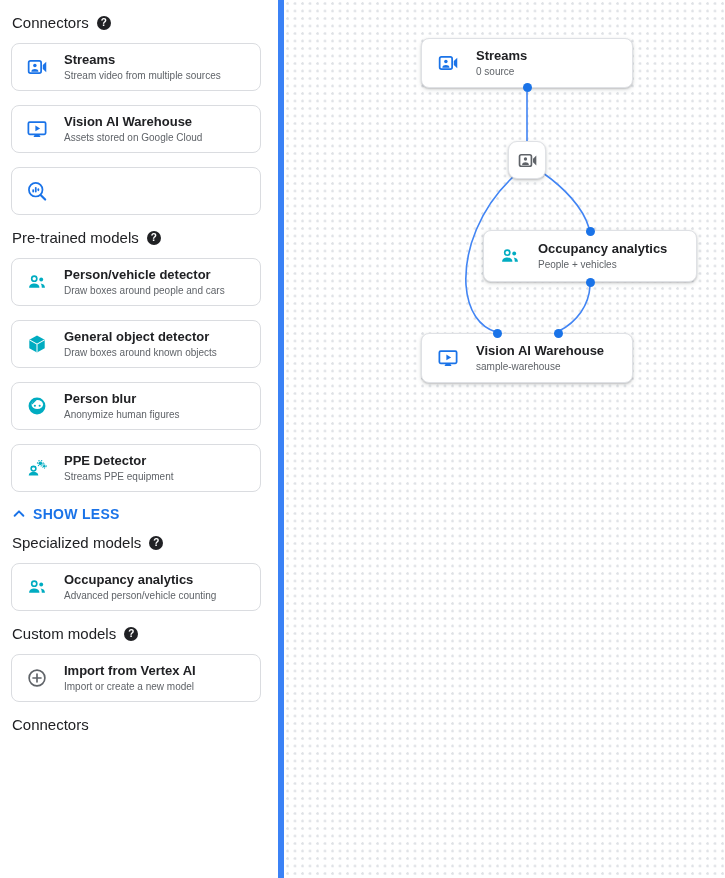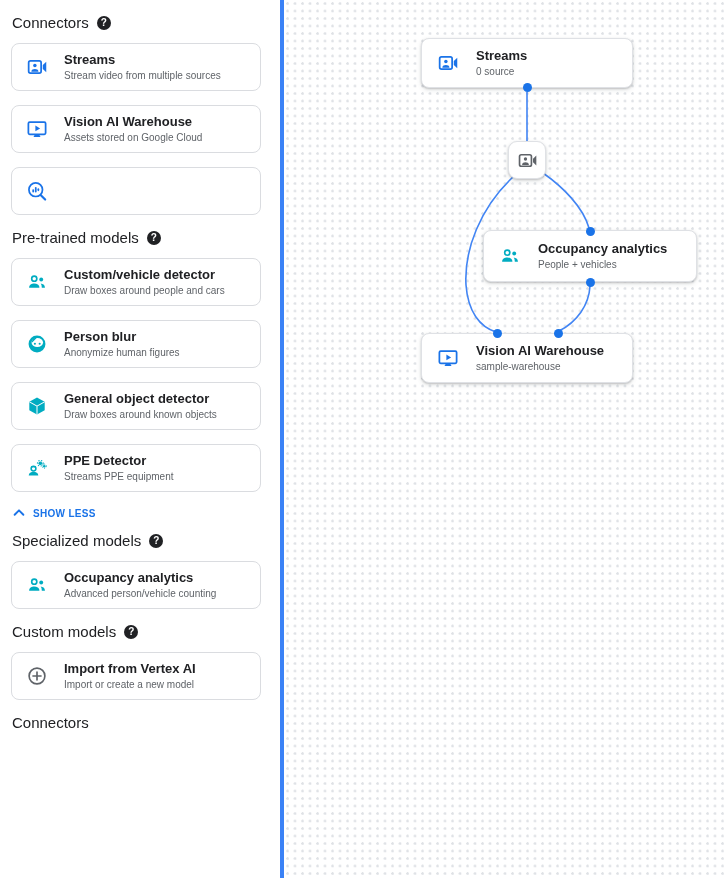--- a/index.html
+++ b/index.html
@@ -6,21 +6,21 @@
   html,body { width:725px; height:878px; }
   body {
     font-family:"Liberation Sans", sans-serif;
     background:#fff; color:#202124;
     display:flex; overflow:hidden;
   }
 
   
   .sidebar {
     width:284px; min-width:284px; height:878px;
-    background:#fff; border-right:4px solid #3b82f6;
+    background:#fff; border-right:6px solid #3b82f6;
     padding:2px 21px 14px 11px; overflow:hidden;
   }
   .section-title {
     display:flex; align-items:center; gap:8px;
     font-size:15px; line-height:17px; color:#202124;
     margin:12px 0 12px 1px; font-weight:400;
   }
   .help {
     width:14px; height:14px; border-radius:50%; background:#202124;
     color:#fff; font-size:10px; font-weight:bold; line-height:14px;
@@ -35,21 +35,21 @@
   .cicon { width:24px; height:24px; margin:0 15px 0 13px; flex:0 0 auto; display:flex; align-items:center; justify-content:center; }
   .cicon svg { width:22px; height:22px; display:block; }
   .blue { color:#1a73e8; }
   .teal { color:#00acc1; }
   .gray { color:#5f6368; }
   .ctext { display:flex; flex-direction:column; gap:2px; min-width:0;justify-content:flex-end; }
   .ctitle { font-size:13px; font-weight:bold; color:#202124; line-height:15px; white-space:nowrap; }
   .csub   { font-size:10px; color:#5f6368; line-height:14px; white-space:nowrap; }
   .show-less {
     display:flex; align-items:center; gap:7px;
-    color:#1a73e8; font-size:10px; font-weight:bold; letter-spacing:.3px;
+    color:#1a73e8; font-size:14px; font-weight:bold; letter-spacing:.3px;
     margin:10px 0 12px 1px; cursor:pointer; width:max-content;
   }
 
   
   .canvas {
     position:relative; flex:1; height:878px; background:#fff;
     background-image:radial-gradient(circle at 1.5px 1.5px, #dfe2e6 1.1px, transparent 1.5px);
     background-size:7.5px 7.5px; background-position:2px 2px;
   }
   .edges { position:absolute; left:0; top:0; z-index:1; pointer-events:none; }
@@ -132,51 +132,51 @@
   <div class="card">
     <span class="cicon teal">
       <svg viewBox="0 0 24 24">
           <circle cx="9" cy="8.4" r="2.8" fill="none" stroke="currentColor" stroke-width="1.8"></circle>
           <path d="M3.4 18c0-2.9 2.8-4.3 5.6-4.3 1.4 0 2.8.4 3.9 1.1 1 .7 1.7 1.7 1.7 3.2v.4H3.4z" fill="currentColor"></path>
           <circle cx="16.6" cy="9.3" r="2.1" fill="currentColor"></circle>
           <path d="M16 13.7c2.4.4 4.6 1.5 4.6 3.9v.7h-3.4v-.7c0-1.6-.4-2.9-1.2-3.9z" fill="currentColor"></path>
         </svg>
     </span>
     <span class="ctext">
-      <span class="ctitle">Custom/vehicle detector</span>
+      <span class="ctitle">Person/vehicle detector</span>
       <span class="csub">Draw boxes around people and cars</span>
+    </span>
+  </div>
+
+  <div class="card">
+    <span class="cicon teal">
+      <svg viewBox="0 0 24 24">
+          <path d="M12 2.6l8.4 4.7v9.4L12 21.4l-8.4-4.7V7.3z" fill="currentColor"></path>
+          <path d="M12 12.2L3.8 7.5M12 12.2l8.2-4.7M12 12.2v9" stroke="#fff" stroke-width="1.1" fill="none"></path>
+        </svg>
+    </span>
+    <span class="ctext">
+      <span class="ctitle">General object detector</span>
+      <span class="csub">Draw boxes around known objects</span>
     </span>
   </div>
 
   <div class="card">
     <span class="cicon teal">
       <svg viewBox="0 0 24 24">
           <circle cx="12" cy="12" r="9.2" fill="currentColor"></circle>
           <ellipse cx="12.3" cy="10.4" rx="6.3" ry="4.9" fill="#fff"></ellipse>
           <path d="M6 10.8c.4-3.7 3-6.3 6.4-6.3-2 1.9-4.3 4.6-6.4 6.3z" fill="currentColor"></path>
           <circle cx="9.7" cy="11.7" r="1.15" fill="currentColor"></circle>
           <circle cx="14.9" cy="11.7" r="1.15" fill="currentColor"></circle>
         </svg>
     </span>
     <span class="ctext">
       <span class="ctitle">Person blur</span>
       <span class="csub">Anonymize human figures</span>
-    </span>
-  </div>
-
-  <div class="card">
-    <span class="cicon teal">
-      <svg viewBox="0 0 24 24">
-          <path d="M12 2.6l8.4 4.7v9.4L12 21.4l-8.4-4.7V7.3z" fill="currentColor"></path>
-          <path d="M12 12.2L3.8 7.5M12 12.2l8.2-4.7M12 12.2v9" stroke="#fff" stroke-width="1.1" fill="none"></path>
-        </svg>
-    </span>
-    <span class="ctext">
-      <span class="ctitle">General object detector</span>
-      <span class="csub">Draw boxes around known objects</span>
     </span>
   </div>
 
   <div class="card">
     <span class="cicon teal">
       <svg viewBox="0 0 24 24">
           <circle cx="8.2" cy="12.6" r="2.6" fill="none" stroke="currentColor" stroke-width="1.7"></circle>
           <path d="M5.6 10.6h5.2" stroke="currentColor" stroke-width="1.4"></path>
           <path d="M3 19.8c0-2.5 2.5-3.8 5.2-3.8s5.2 1.3 5.2 3.8v.4H3z" fill="currentColor"></path>
           <circle cx="15.6" cy="6.8" r="2" fill="currentColor"></circle>

